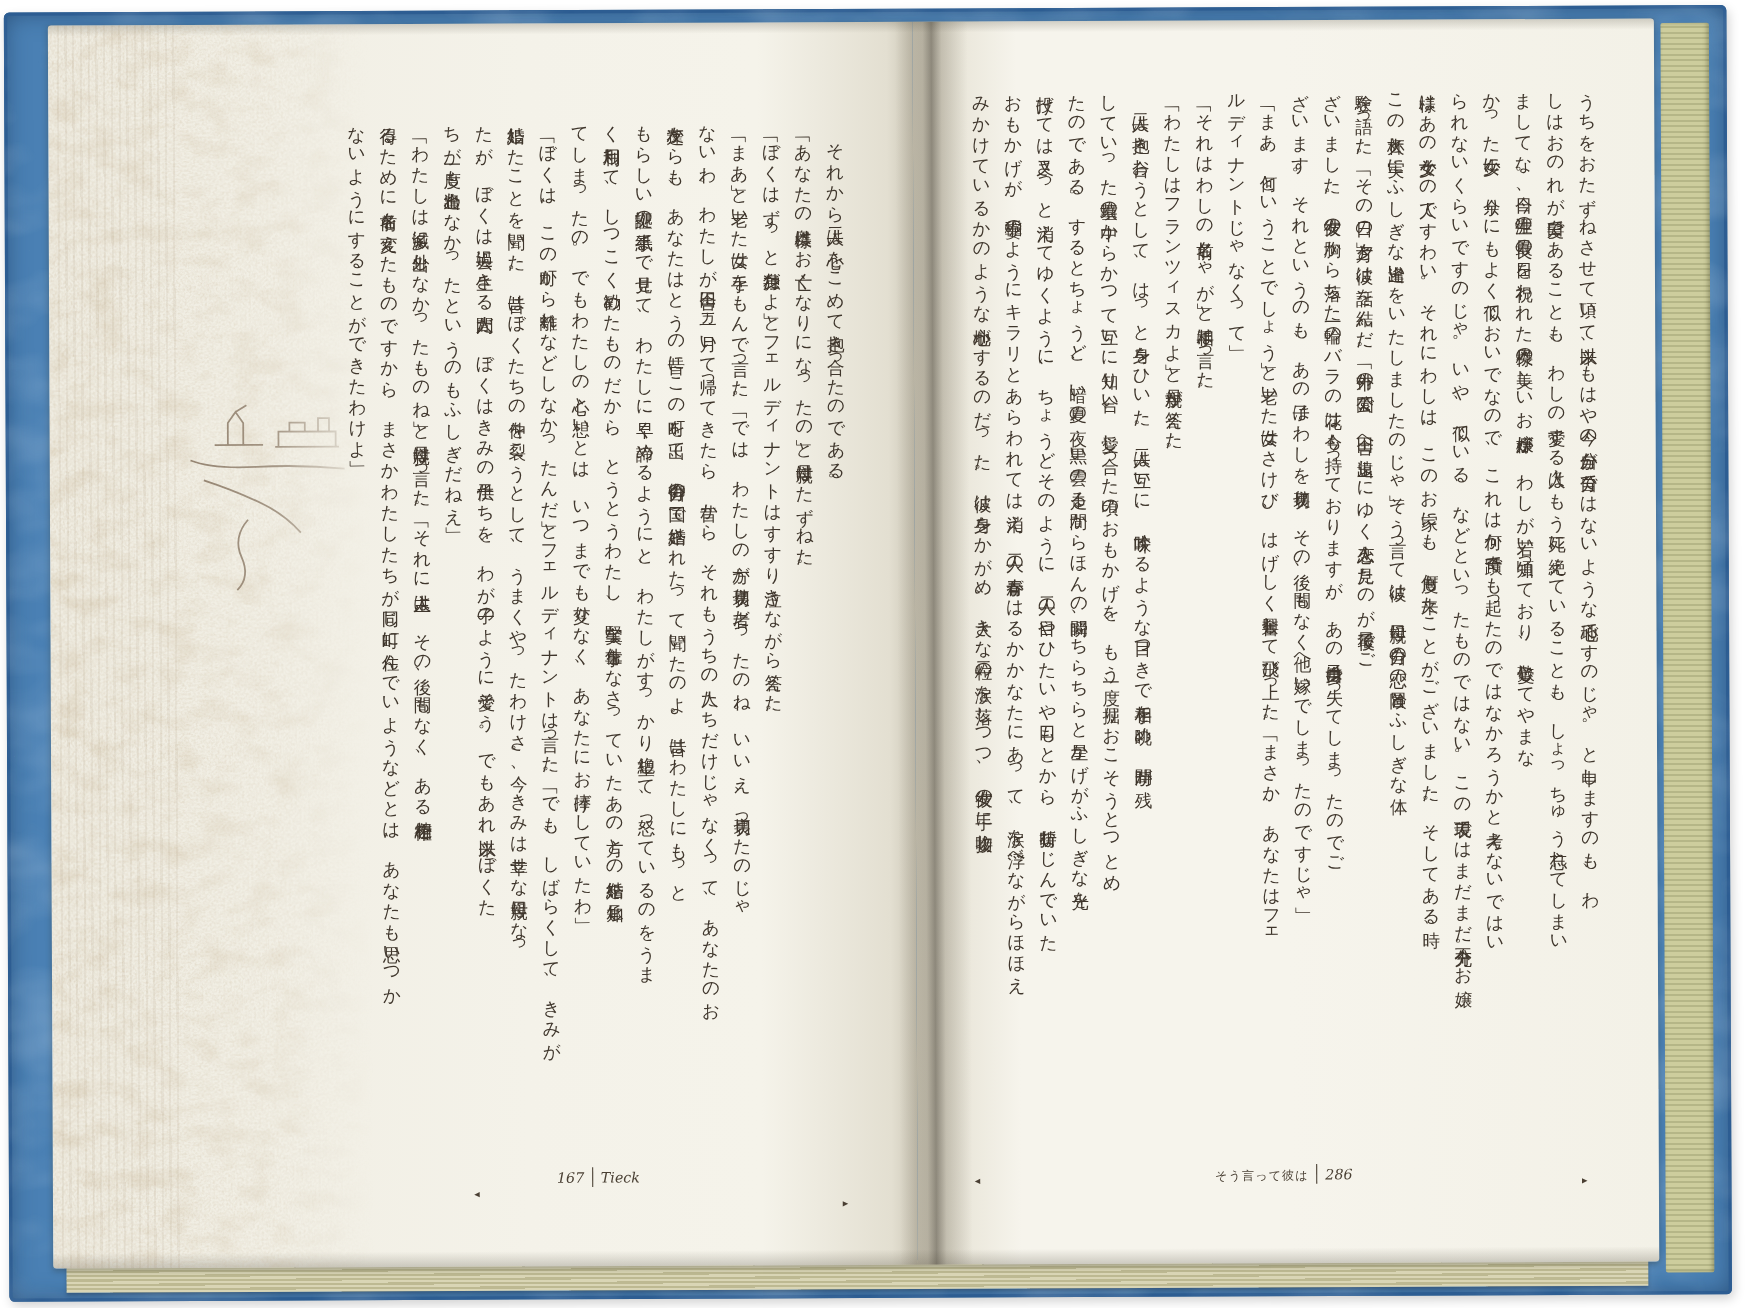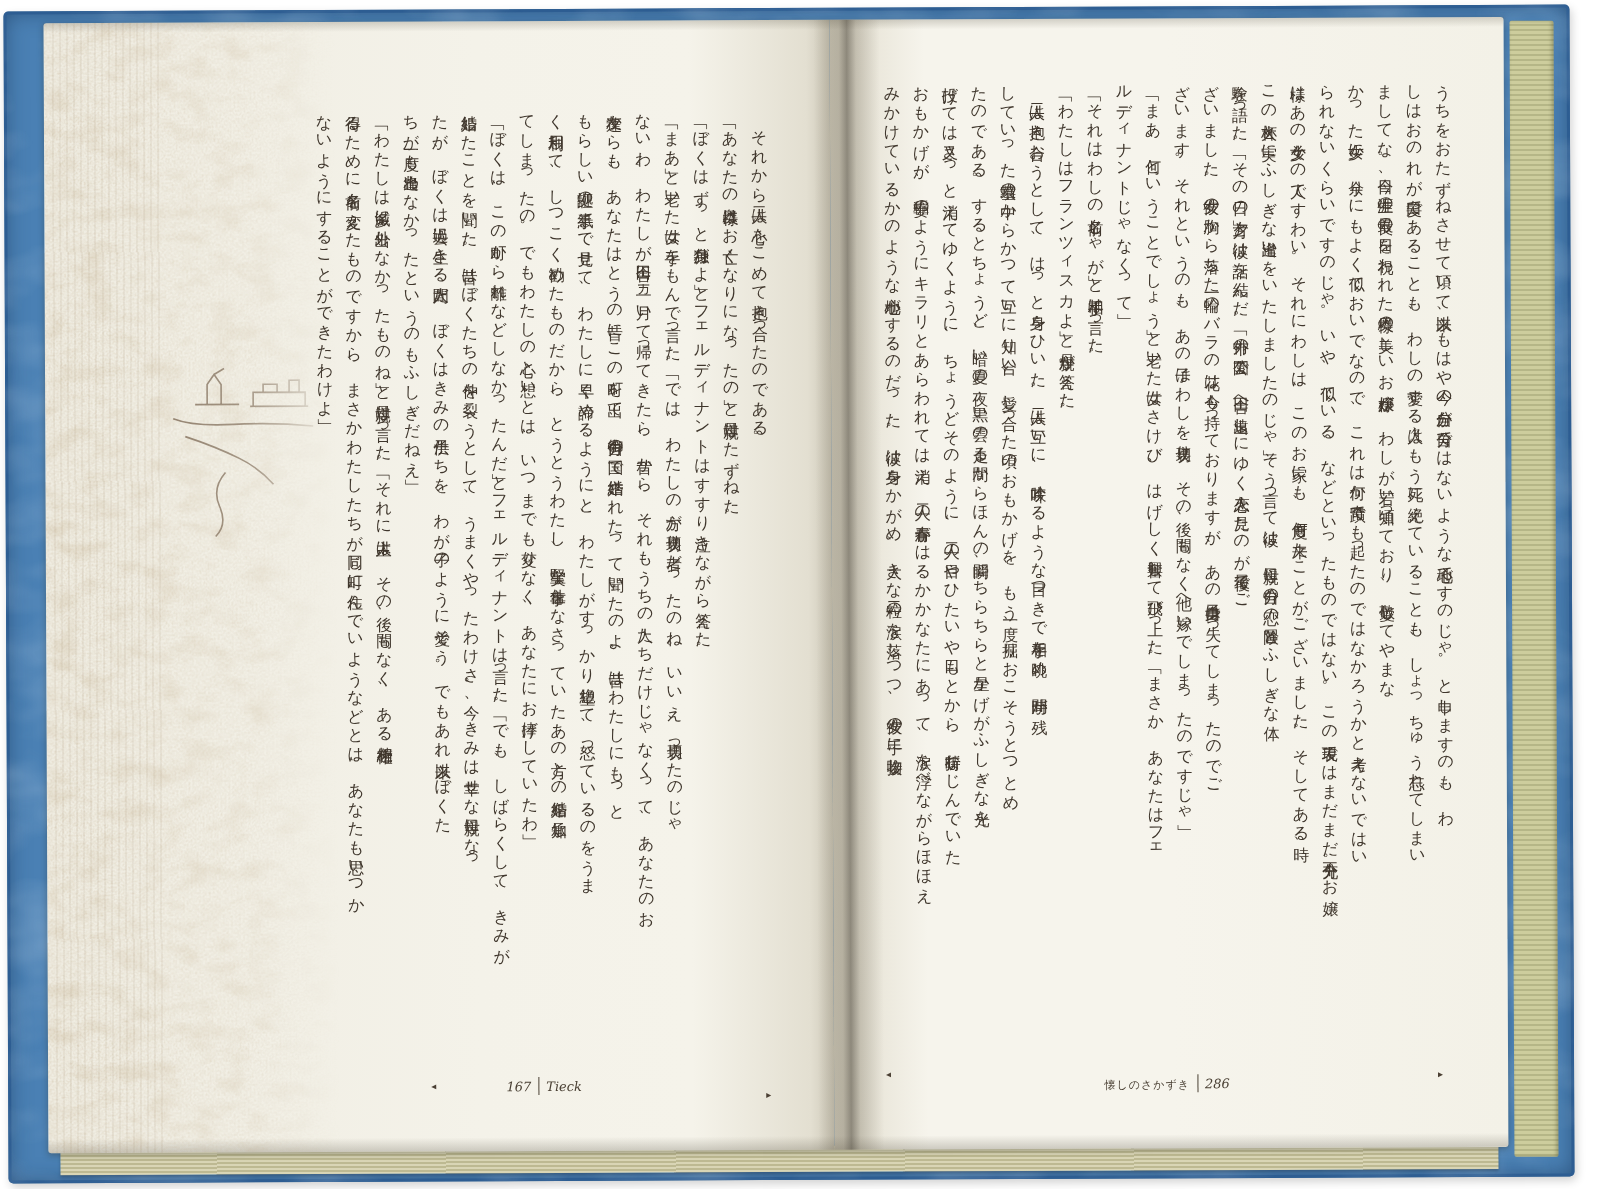--- a/index.html
+++ b/index.html
@@ -26,21 +26,21 @@
           background:linear-gradient(90deg,rgba(90,82,64,0) 0%,rgba(90,82,64,.28) 38%,rgba(58,52,40,.5) 50%,rgba(90,82,64,.25) 64%,rgba(90,82,64,0) 100%);}
   .illu{position:absolute;left:0;top:0;width:292px;height:100%;}
   .wood-stripes{position:absolute;left:8px;top:0;width:110px;height:100%;opacity:.5;
           background:repeating-linear-gradient(90deg,rgba(128,100,64,.14) 0 2px,rgba(128,100,64,0) 2px 7px);}
   .vtext{position:absolute;writing-mode:vertical-rl;text-orientation:mixed;
          color:#3f362c;font-size:16px;letter-spacing:0.8px;}
   .vtext .col{white-space:nowrap;line-height:29px;}
   .vtext .col.indent{text-indent:17px;}
   .text-left{right:56px;top:82px;height:850px;}
   .text-right{right:46px;top:56px;height:884px;}
-  .footer{position:absolute;bottom:56px;color:#4a4034;white-space:nowrap;}
+  .footer{position:absolute;bottom:72px;color:#4a4034;white-space:nowrap;}
   .footer .num{font-family:"DejaVu Serif",serif;font-style:italic;font-size:13px;}
   .footer .auth{font-family:"DejaVu Serif",serif;font-style:italic;font-size:13px;}
   .footer .jp{font-size:11px;letter-spacing:1px;}
   .fdiv{display:inline-block;width:1px;height:18px;background:#4a4034;margin:0 7px;vertical-align:-4px;}
   .footer-left{left:496px;transform:translateX(-50%);}
   .footer-right{left:333px;transform:translateX(-50%);}
   .fleuron{position:absolute;font-size:10px;color:#4a3f33;}
   .fl-l1{left:383px;bottom:60px;}
   .fl-l2{left:718px;bottom:50px;}
   .fl-r1{left:52px;bottom:70px;}
@@ -164,20 +164,20 @@
             <div class="col">たのである。するとちょうど、暗い夏の夜、黒い雲の走る間からほんの瞬間、ちらちらと星かげがふしぎな光を</div>
             <div class="col">投げては又さっと消えてゆくように、ちょうどそのように、二人の目やひたいや口もとから、時折なじんでいた</div>
             <div class="col">おもかげが、稲妻のようにキラリとあらわれては消え、二人の青春がはるかかなたにあって、涙を浮べながらほほえ</div>
             <div class="col">みかけているかのような心地がするのだった。彼は身をかがめ、大きな二粒の涙を落しつつ、彼女の手に接吻し</div>
         </div>
 
         <span class="fleuron fl-r1">◂</span>
         <span class="fleuron fl-r2">▸</span>
 
         <div class="footer footer-right">
-          <span class="jp">懐しのさかずき</span><span class="fdiv"></span><span class="num">286</span>
+          <span class="jp">そう言って彼は</span><span class="fdiv"></span><span class="num">286</span>
         </div>
       </div>
 
       <div class="gutter"></div>
     </div>
   </div>
 </div>
 
 </body></html>

